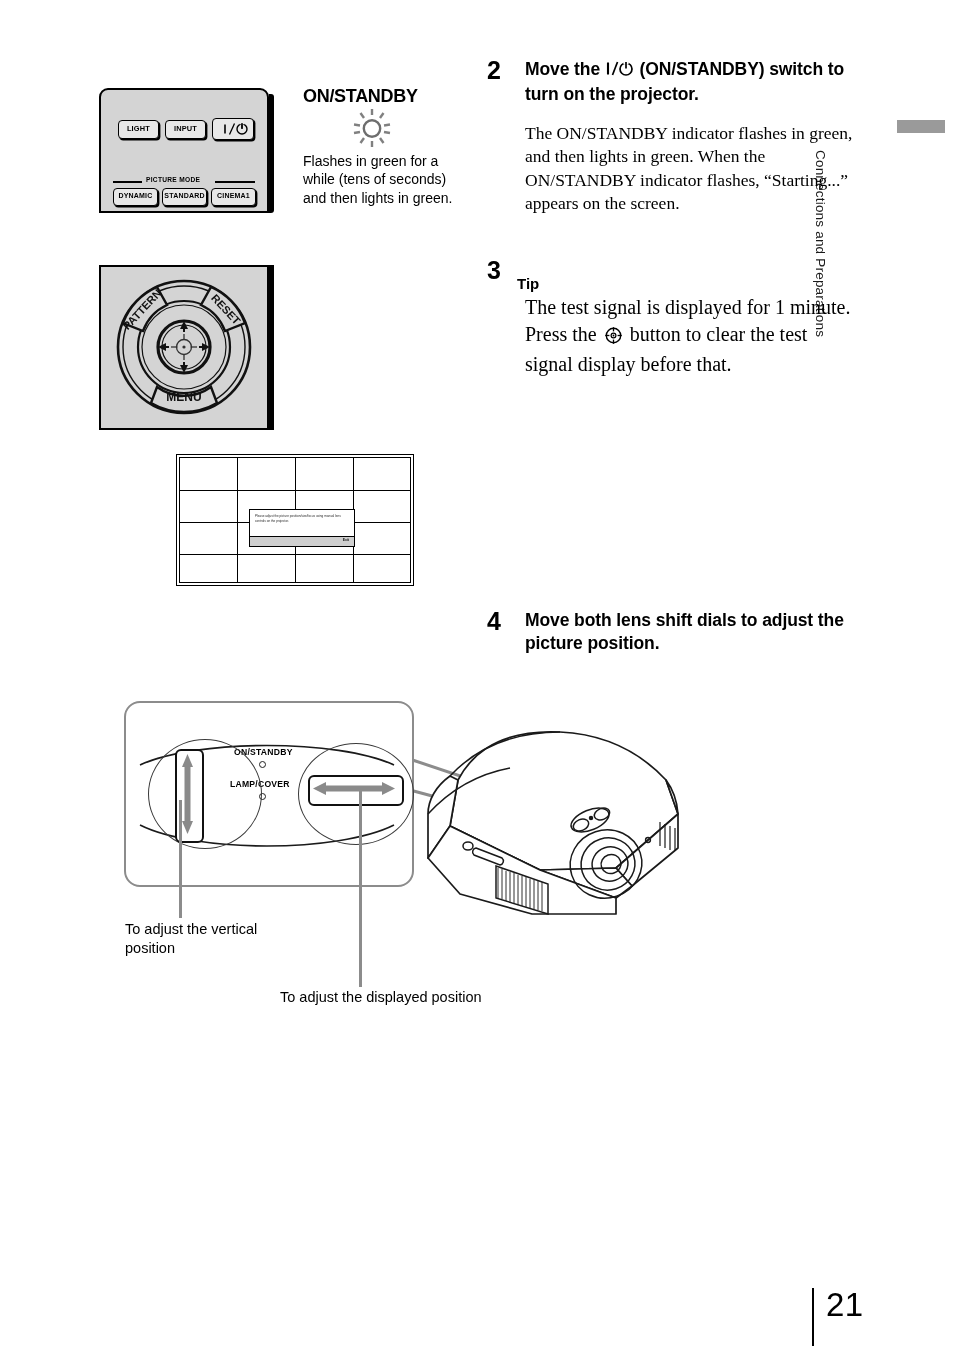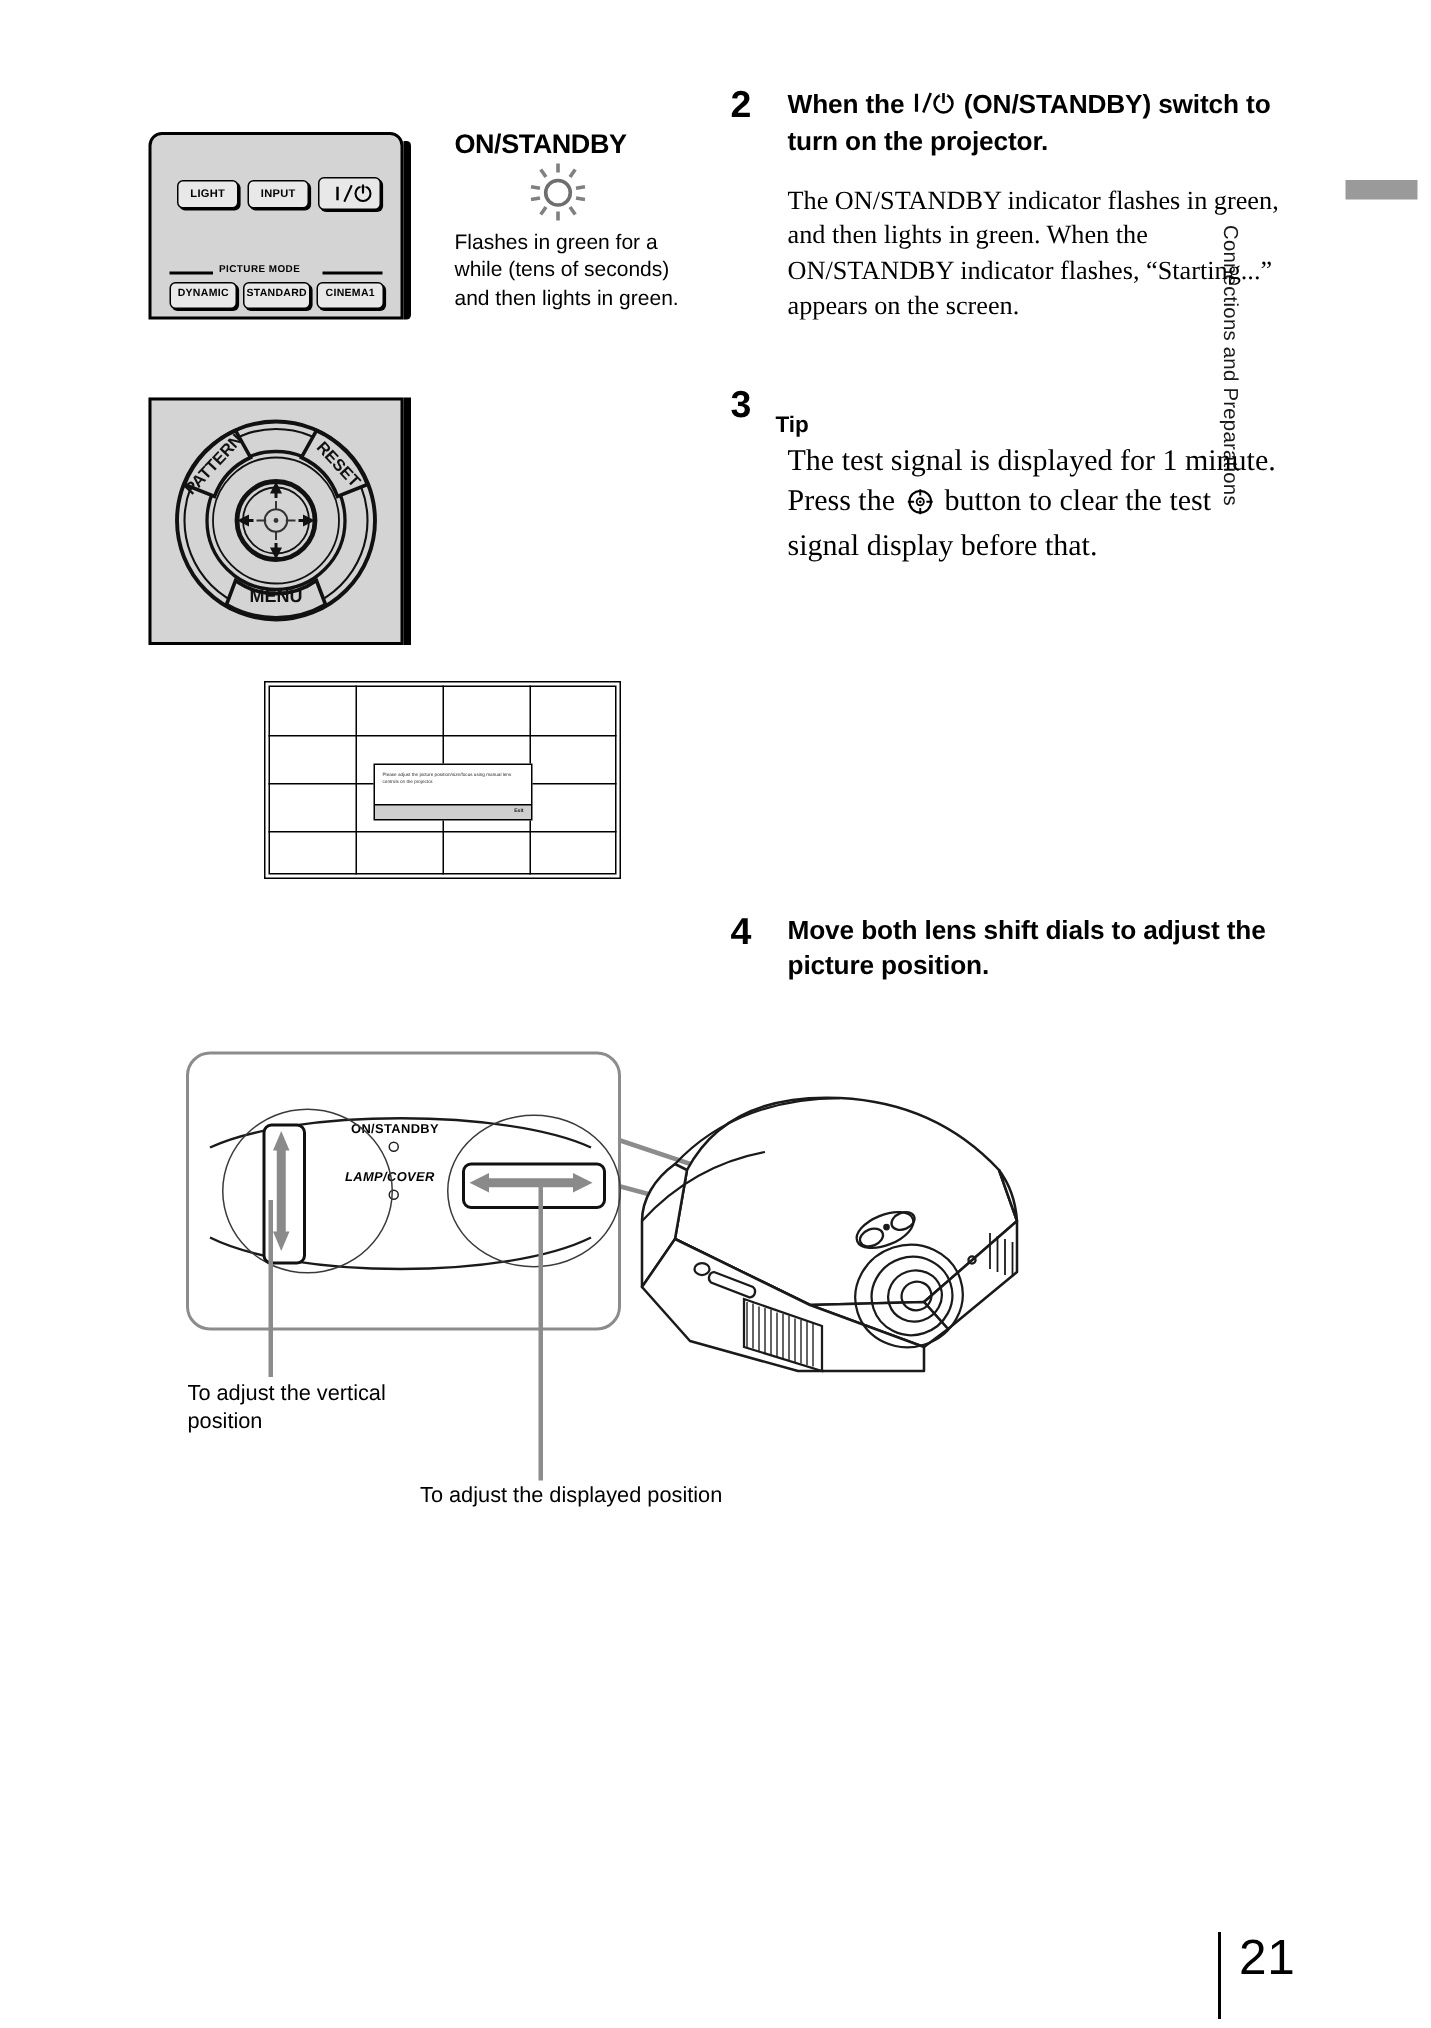--- a/index.html
+++ b/index.html
@@ -207,21 +207,21 @@
   <div class="tp-dlg">
     <div class="tp-dlg-txt">Please adjust the picture position/size/focus using manual lens controls on the projector.</div>
     <div class="tp-dlg-bar">
       <div class="tp-dlg-exit">Exit</div>
     </div>
   </div>
 </div>
 
 <div class="step" style="top:58px;">
   <div class="step-num">2</div>
-  <div class="step-head"><span>When the </span><span class="pwr-inline"><svg width="30" height="17" viewBox="0 0 30 17">
+  <div class="step-head"><span>Move the </span><span class="pwr-inline"><svg width="30" height="17" viewBox="0 0 30 17">
          <line x1="3" y1="2.5" x2="3" y2="14.5" stroke="#000" stroke-width="2.1"></line>
          <line x1="7.5" y1="15" x2="12.5" y2="2" stroke="#000" stroke-width="1.7"></line>
          <circle cx="21" cy="9" r="6" fill="none" stroke="#000" stroke-width="1.7"></circle>
          <rect x="18.4" y="1" width="5.2" height="3" fill="#fff"></rect>
          <line x1="21" y1="2" x2="21" y2="8.6" stroke="#000" stroke-width="1.7"></line>
        </svg></span><span> (ON/STANDBY) switch to turn on the projector.</span></div>
   <div class="step-body">The ON/STANDBY indicator flashes in green, and then lights in green. When the ON/STANDBY indicator flashes, “Starting...” appears on the screen.</div>
 </div>
 
 <div class="step" style="top:258px;">
@@ -306,21 +306,21 @@
 <div class="abs ls-box">
 
   <svg style="position:absolute;left:0;top:0;" width="282" height="178">
     <path d="M14,62 C70,36 212,36 268,62" fill="none" stroke="#1a1a1a" stroke-width="1.6"></path>
     <path d="M14,122 C70,150 212,150 268,122" fill="none" stroke="#1a1a1a" stroke-width="1.6"></path>
   </svg>
 
   <div class="ls-ind-l" style="left:108px;top:44px;">ON/STANDBY</div>
   <div class="ls-dot" style="left:133px;top:58px;"></div>
 
-  <div class="ls-ind-l" style="left:104px;top:76px;font-style:italic;">LAMP/COVER</div>
+  <div class="ls-ind-l" style="left:104px;top:76px;">LAMP/COVER</div>
   <div class="ls-dot" style="left:133px;top:90px;"></div>
 
   <div class="dial-v-ell"></div>
   <div class="dial-v-slot">
     <svg width="21" height="86" viewBox="0 0 21 86">
       <polygon points="10.5,3 16,16 5,16" fill="#8a8a8a"></polygon>
       <rect x="7.5" y="15" width="6" height="56" fill="#8a8a8a"></rect>
       <polygon points="10.5,83 16,70 5,70" fill="#8a8a8a"></polygon>
     </svg>
   </div>

